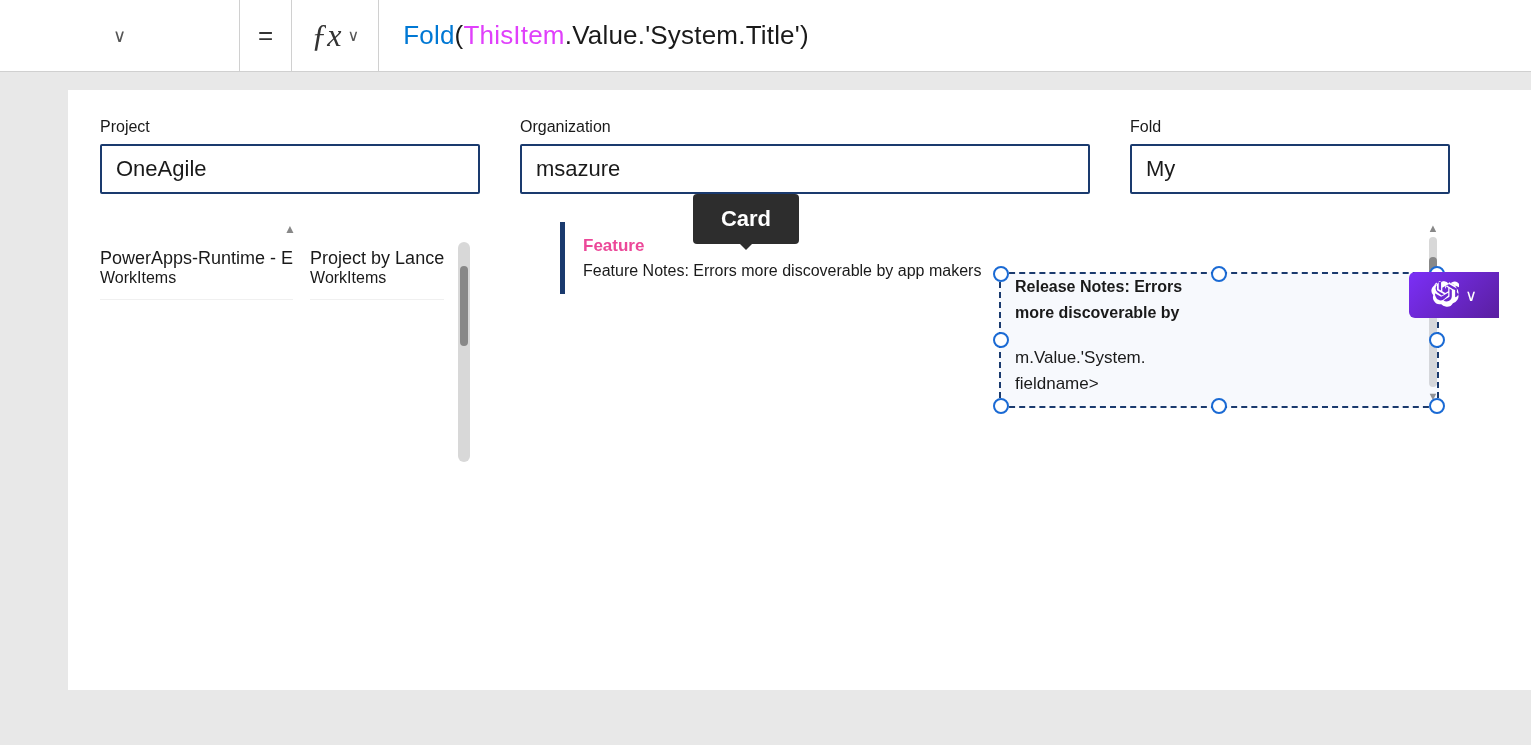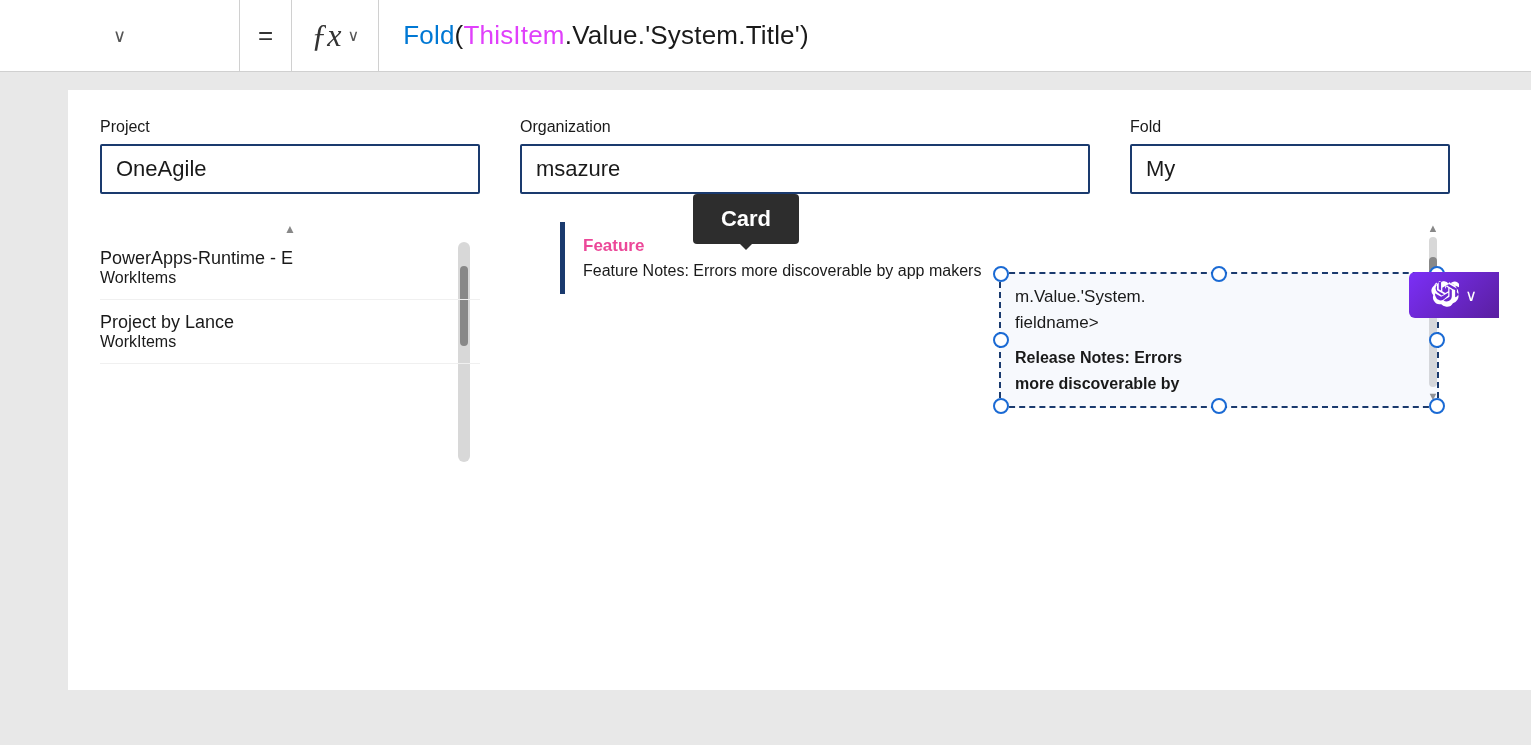--- a/index.html
+++ b/index.html
@@ -129,22 +129,22 @@
 
     
     .list-area {
       display: flex;
       position: relative;
     }
 
     
     .left-list {
       display: flex;
-      flex-direction: column;
-      gap: 0;
+      flex-direction: row;
+      gap: 17px;
       min-width: 380px;
       position: relative;
     }
 
     .list-item {
       padding: 12px 0 12px 0;
       border-bottom: 1px solid #f0f0f0;
     }
     .list-item-title {
       font-size: 18px;
@@ -337,27 +337,27 @@
 
           <div class="handle handle-tl"></div>
           <div class="handle handle-tc"></div>
           <div class="handle handle-tr"></div>
           <div class="handle handle-ml"></div>
           <div class="handle handle-mr"></div>
           <div class="handle handle-bl"></div>
           <div class="handle handle-bc"></div>
           <div class="handle handle-br"></div>
 
-          <div style="padding:10px 14px; font-size:17px; color:#1a1a1a; font-weight:400; line-height:1.5;">
-            m.Value.'System.<br>fieldname&gt;
-          </div>
-
           <div style="padding:0 14px 10px 14px; font-size:16px; color:#1a1a1a; font-weight:700; line-height:1.6;">
             <span>Release     Notes:     Errors</span><br>
             <span>more       discoverable     by</span>
+          </div>
+
+          <div style="padding:10px 14px; font-size:17px; color:#1a1a1a; font-weight:400; line-height:1.5;">
+            m.Value.'System.<br>fieldname&gt;
           </div>
         </div>
 
         <div class="ai-button">
 
           <svg class="ai-logo" viewBox="0 0 41 41" fill="none" xmlns="http://www.w3.org/2000/svg">
             <path d="M37.532 16.87a9.963 9.963 0 0 0-.856-8.184 10.078 10.078 0 0 0-10.855-4.835 9.964 9.964 0 0 0-6.205-3.407A10.079 10.079 0 0 0 8.776 4.275a9.963 9.963 0 0 0-6.676 4.811 10.079 10.079 0 0 0 1.24 11.817 9.965 9.965 0 0 0 .856 8.185 10.079 10.079 0 0 0 10.855 4.835 9.965 9.965 0 0 0 6.205 3.406 10.079 10.079 0 0 0 10.842-4.93 9.965 9.965 0 0 0 6.676-4.81 10.079 10.079 0 0 0-1.242-11.818Zm-14.54 13.018a7.476 7.476 0 0 1-4.802-1.737l.237-.134 7.964-4.6a1.297 1.297 0 0 0 .655-1.134v-11.23l3.367 1.944a.12.12 0 0 1 .066.092v9.299a7.505 7.505 0 0 1-7.487 7.5Zm-16.099-6.879a7.474 7.474 0 0 1-.894-5.028l.238.143 7.964 4.6a1.297 1.297 0 0 0 1.308 0l9.724-5.614v3.888a.12.12 0 0 1-.048.103L19.8 25.894a7.505 7.505 0 0 1-12.907-2.886Zm-2.1-17.458a7.475 7.475 0 0 1 3.91-3.293V12.6a1.295 1.295 0 0 0 .654 1.132l9.723 5.614-3.367 1.944a.12.12 0 0 1-.115.012L9.192 16.354a7.505 7.505 0 0 1-.399-10.804Zm27.658 6.437-9.724-5.615 3.367-1.943a.121.121 0 0 1 .115-.012l10.313 5.951a7.499 7.499 0 0 1-1.158 13.528v-9.299a1.297 1.297 0 0 0-.913-1.61Zm3.35-5.043-.238-.144-7.964-4.6a1.297 1.297 0 0 0-1.308 0L20.57 11.745V7.858a.12.12 0 0 1 .048-.103l10.306-5.948a7.498 7.498 0 0 1 11.135 7.773Zm-21.063 6.929-3.367-1.944a.12.12 0 0 1-.066-.092v-9.299a7.498 7.498 0 0 1 12.293-5.756l-.238.134-7.965 4.6a1.297 1.297 0 0 0-.655 1.132l-.002 11.225Zm1.829-3.943 4.33-2.501 4.332 2.5v4.999l-4.331 2.5-4.331-2.5v-4.998Z" fill="white"></path>
           </svg>
           <span class="ai-chevron">∨</span>
         </div>

